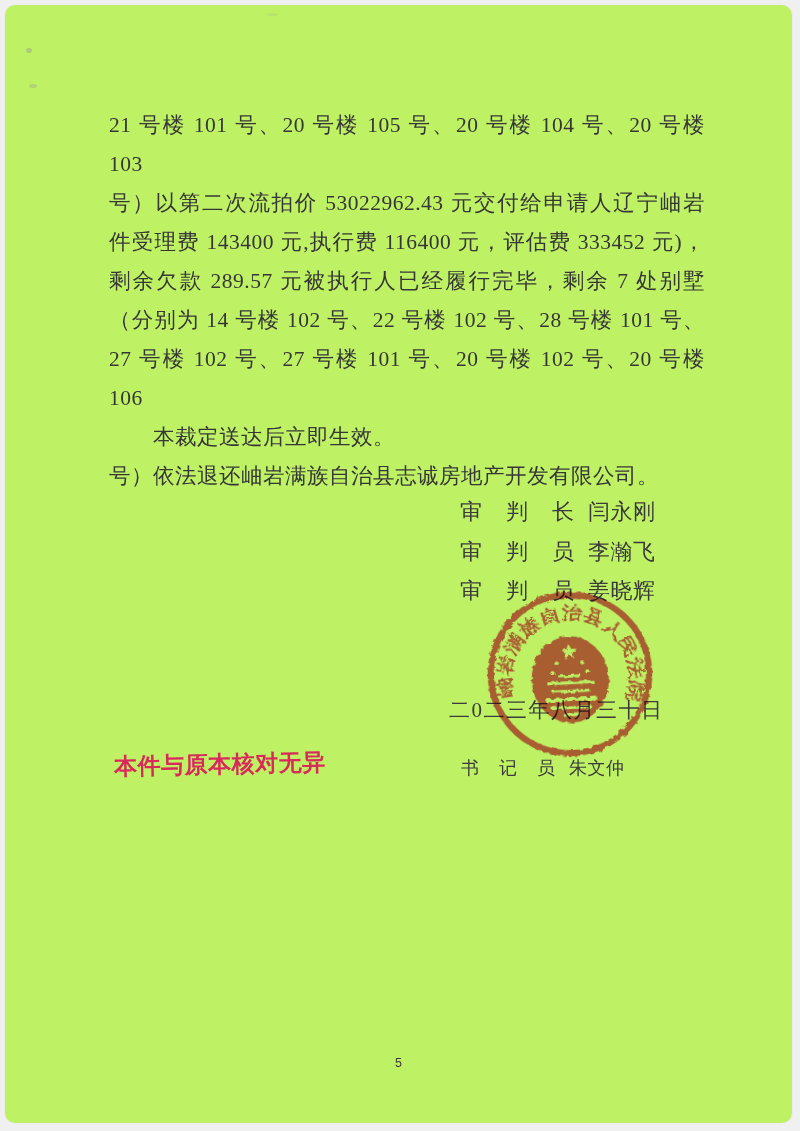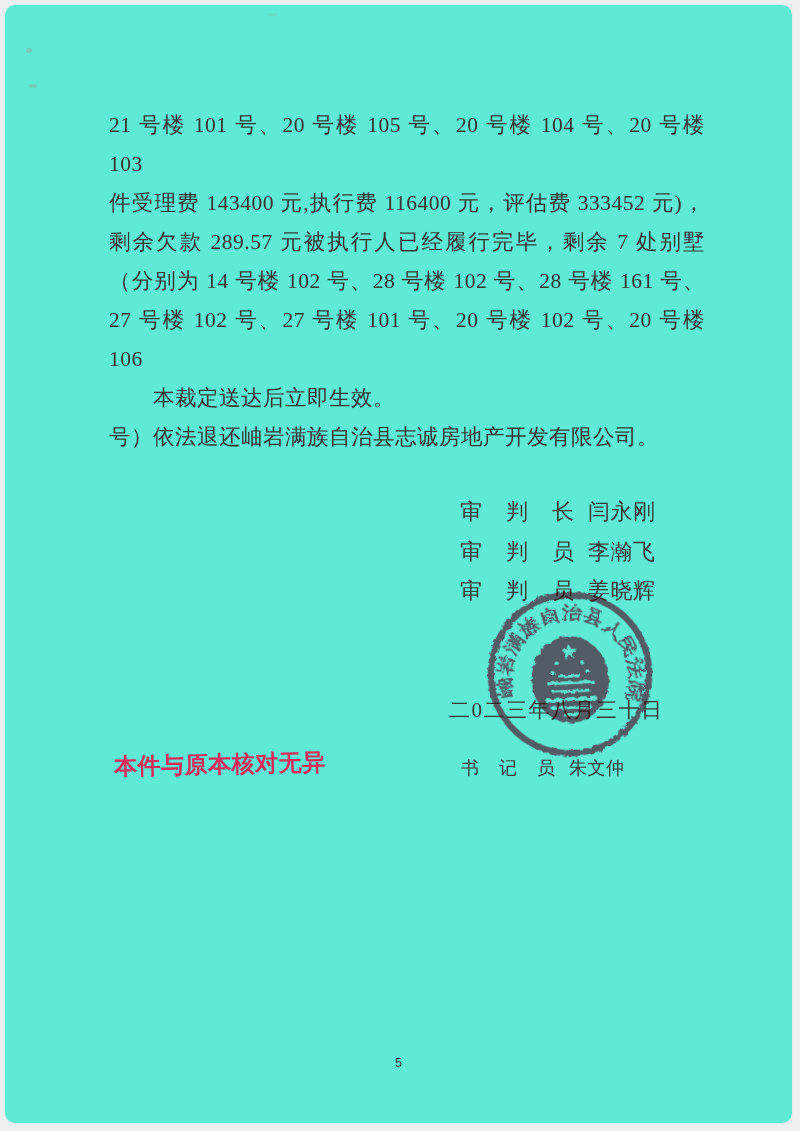--- a/index.html
+++ b/index.html
@@ -7,21 +7,21 @@
   body {
     background: #f0f0f0;
     font-family: "Liberation Serif", "DejaVu Serif", serif;
     position: relative;
     overflow: hidden;
   }
   .paper {
     position: absolute;
     left: 5px; top: 5px;
     width: 787px; height: 1118px;
-    background: #5eead4;
+    background: #bef264;
     border-radius: 10px;
     box-shadow: 0 0 0 1px rgba(0,0,0,0.02);
   }
   
   .speck { position: absolute; background: #9a9a98; border-radius: 50%; opacity: .45; }
   .speck.s1 { left: 21px; top: 43px; width: 6px; height: 5px; }
   .speck.s2 { left: 24px; top: 79px; width: 8px; height: 4px; opacity: .35; }
   .speck.s3 { left: 262px; top: 8px; width: 11px; height: 3px; opacity: .18; }
 
   
@@ -113,23 +113,24 @@
 <body>
 
 <div class="paper">
 
   <span class="speck s1"></span>
   <span class="speck s2"></span>
   <span class="speck s3"></span>
 
   <div class="body-text">
       <div class="body-line justify">21 号楼 101 号、20 号楼 105 号、20 号楼 104 号、20 号楼 103</div>
+      <div class="body-line justify">号）以第二次流拍价 53022962.43 元交付给申请人辽宁岫岩</div>
       <div class="body-line justify">件受理费 143400 元,执行费 116400 元，评估费 333452 元)，</div>
       <div class="body-line justify">剩余欠款 289.57 元被执行人已经履行完毕，剩余 7 处别墅</div>
-      <div class="body-line justify">（分别为 14 号楼 102 号、28 号楼 102 号、28 号楼 161 号、</div>
+      <div class="body-line justify">（分别为 14 号楼 102 号、22 号楼 102 号、28 号楼 101 号、</div>
       <div class="body-line justify">27 号楼 102 号、27 号楼 101 号、20 号楼 102 号、20 号楼 106</div>
       <div class="body-line">　　本裁定送达后立即生效。</div>
       <div class="body-line">号）依法退还岫岩满族自治县志诚房地产开发有限公司。</div>
     </div>
 
   <div class="judges-block">
       <div class="sig-row"><span class="sig-role">审　判　长</span><span class="sig-name">闫永刚</span></div>
       <div class="sig-row"><span class="sig-role">审　判　员</span><span class="sig-name">李瀚飞</span></div>
       <div class="sig-row"><span class="sig-role">审　判　员</span><span class="sig-name">姜晓辉</span></div>
     </div>

